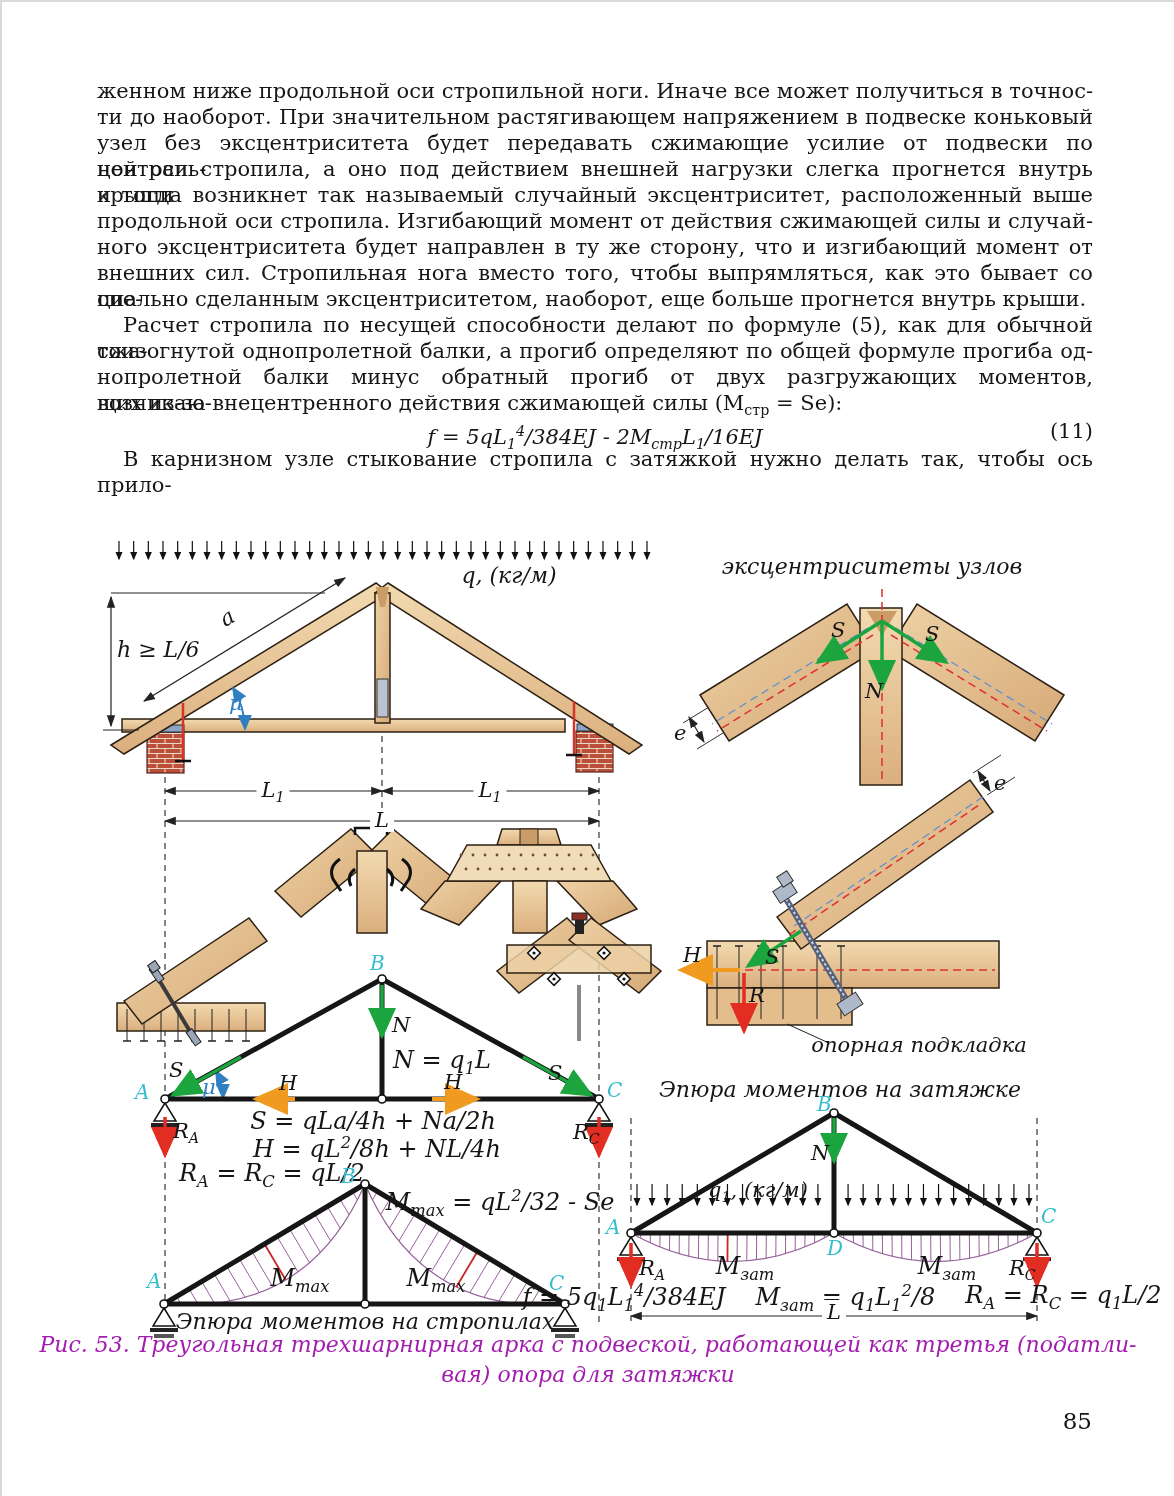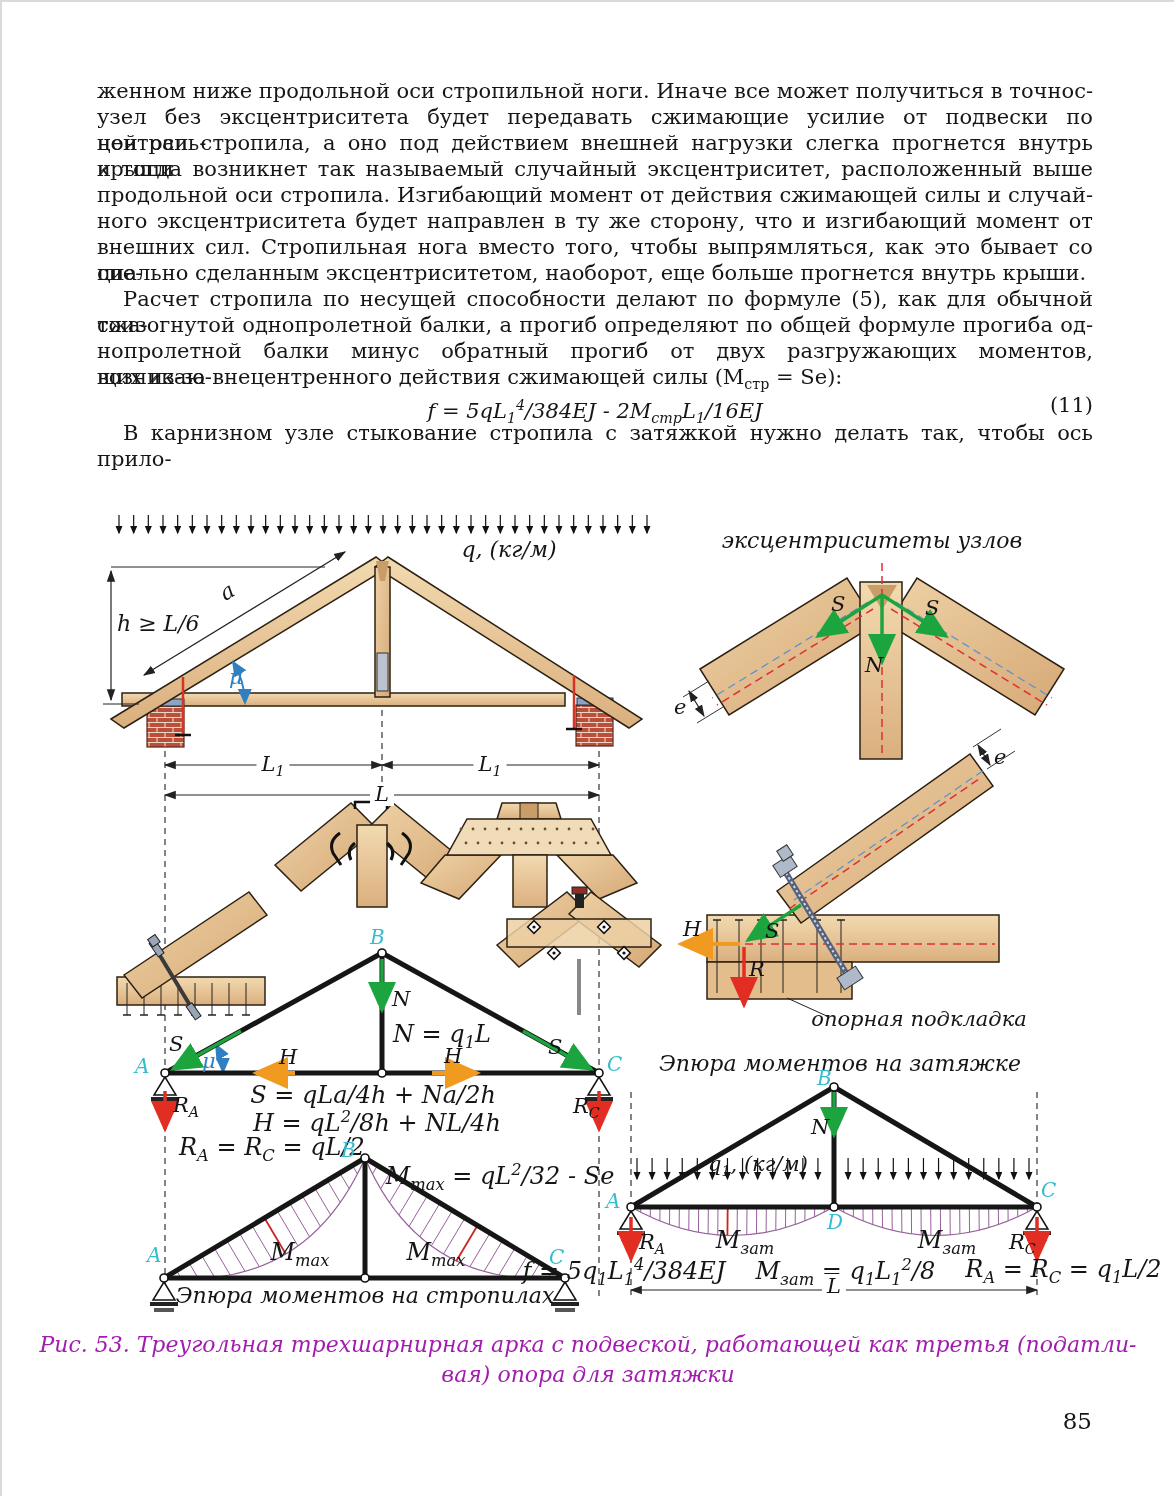--- a/index.html
+++ b/index.html
@@ -8,21 +8,21 @@
   .page{position:absolute;inset:0;border-top:2px solid #d8dbde;border-left:2px solid #d8dbde;}
   
   .textblock{position:absolute;left:95px;top:76px;width:996px;color:#161616;}
   .ln{font:21px/26px "DejaVu Serif",serif;height:26px;text-align:justify;}
   .jl{text-align-last:justify;}
   .ind{text-indent:26px;}
   .frow{position:relative;height:30px;font:italic 21px/30px "DejaVu Serif",serif;}
   .fcenter{position:absolute;left:50%;transform:translateX(-50%);}
   .fnum{position:absolute;right:0;font-style:normal;}
   
-  .figure{position:absolute;left:87px;top:505px;width:1000px;height:822px;}
+  .figure{position:absolute;left:87px;top:531px;width:1000px;height:822px;}
   .figure svg{position:absolute;left:0;top:0;}
   .lbl{position:absolute;font:italic 21px/1.15 "DejaVu Serif",serif;color:#151515;white-space:nowrap;}
   .c{transform:translateX(-50%);}
   .ra{transform:translateX(-50%) rotate(-31deg);}
   .cyan{color:#35bccd;font-size:20px;}
   .blue{color:#2f7fc1;}
   .bg{background:#fff;padding:0 5px;}
   .t{font-size:22px;}
   .eq{font-size:24px;}
   .eqrow{display:flex;gap:30px;transform:translateX(-50%);}
@@ -30,20 +30,21 @@
   .cap{position:absolute;left:0;width:100%;text-align:center;font:italic 22px "DejaVu Serif",serif;color:#a21caf;}
   .pagenum{position:absolute;right:82px;top:1406px;font:23px "DejaVu Serif",serif;color:#161616;}
 </style>
 </head>
 <body>
 
 <div class="page">
 
   <div class="textblock">
     <div class="ln jl">женном ниже продольной оси стропильной ноги. Иначе все может получиться в точнос-</div>
+    <div class="ln jl">ти до наоборот. При значительном растягивающем напряжением в подвеске коньковый</div>
     <div class="ln jl">узел без эксцентриситета будет передавать сжимающие усилие от подвески по централь-</div>
     <div class="ln jl">ной оси стропила, а оно под действием внешней нагрузки слегка прогнется внутрь крыши</div>
     <div class="ln jl">и тогда возникнет так называемый случайный эксцентриситет, расположенный выше</div>
     <div class="ln jl">продольной оси стропила. Изгибающий момент от действия сжимающей силы и случай-</div>
     <div class="ln jl">ного эксцентриситета будет направлен в ту же сторону, что и изгибающий момент от</div>
     <div class="ln jl">внешних сил. Стропильная нога вместо того, чтобы выпрямляться, как это бывает со спе-</div>
     <div class="ln">циально сделанным эксцентриситетом, наоборот, еще больше прогнется внутрь крыши.</div>
     <div class="ln jl ind">Расчет стропила по несущей способности делают по формуле (5), как для обычной сжа-</div>
     <div class="ln jl">тоизогнутой однопролетной балки, а прогиб определяют по общей формуле прогиба од-</div>
     <div class="ln jl">нопролетной балки минус обратный прогиб от двух разгружающих моментов, возникаю-</div>

